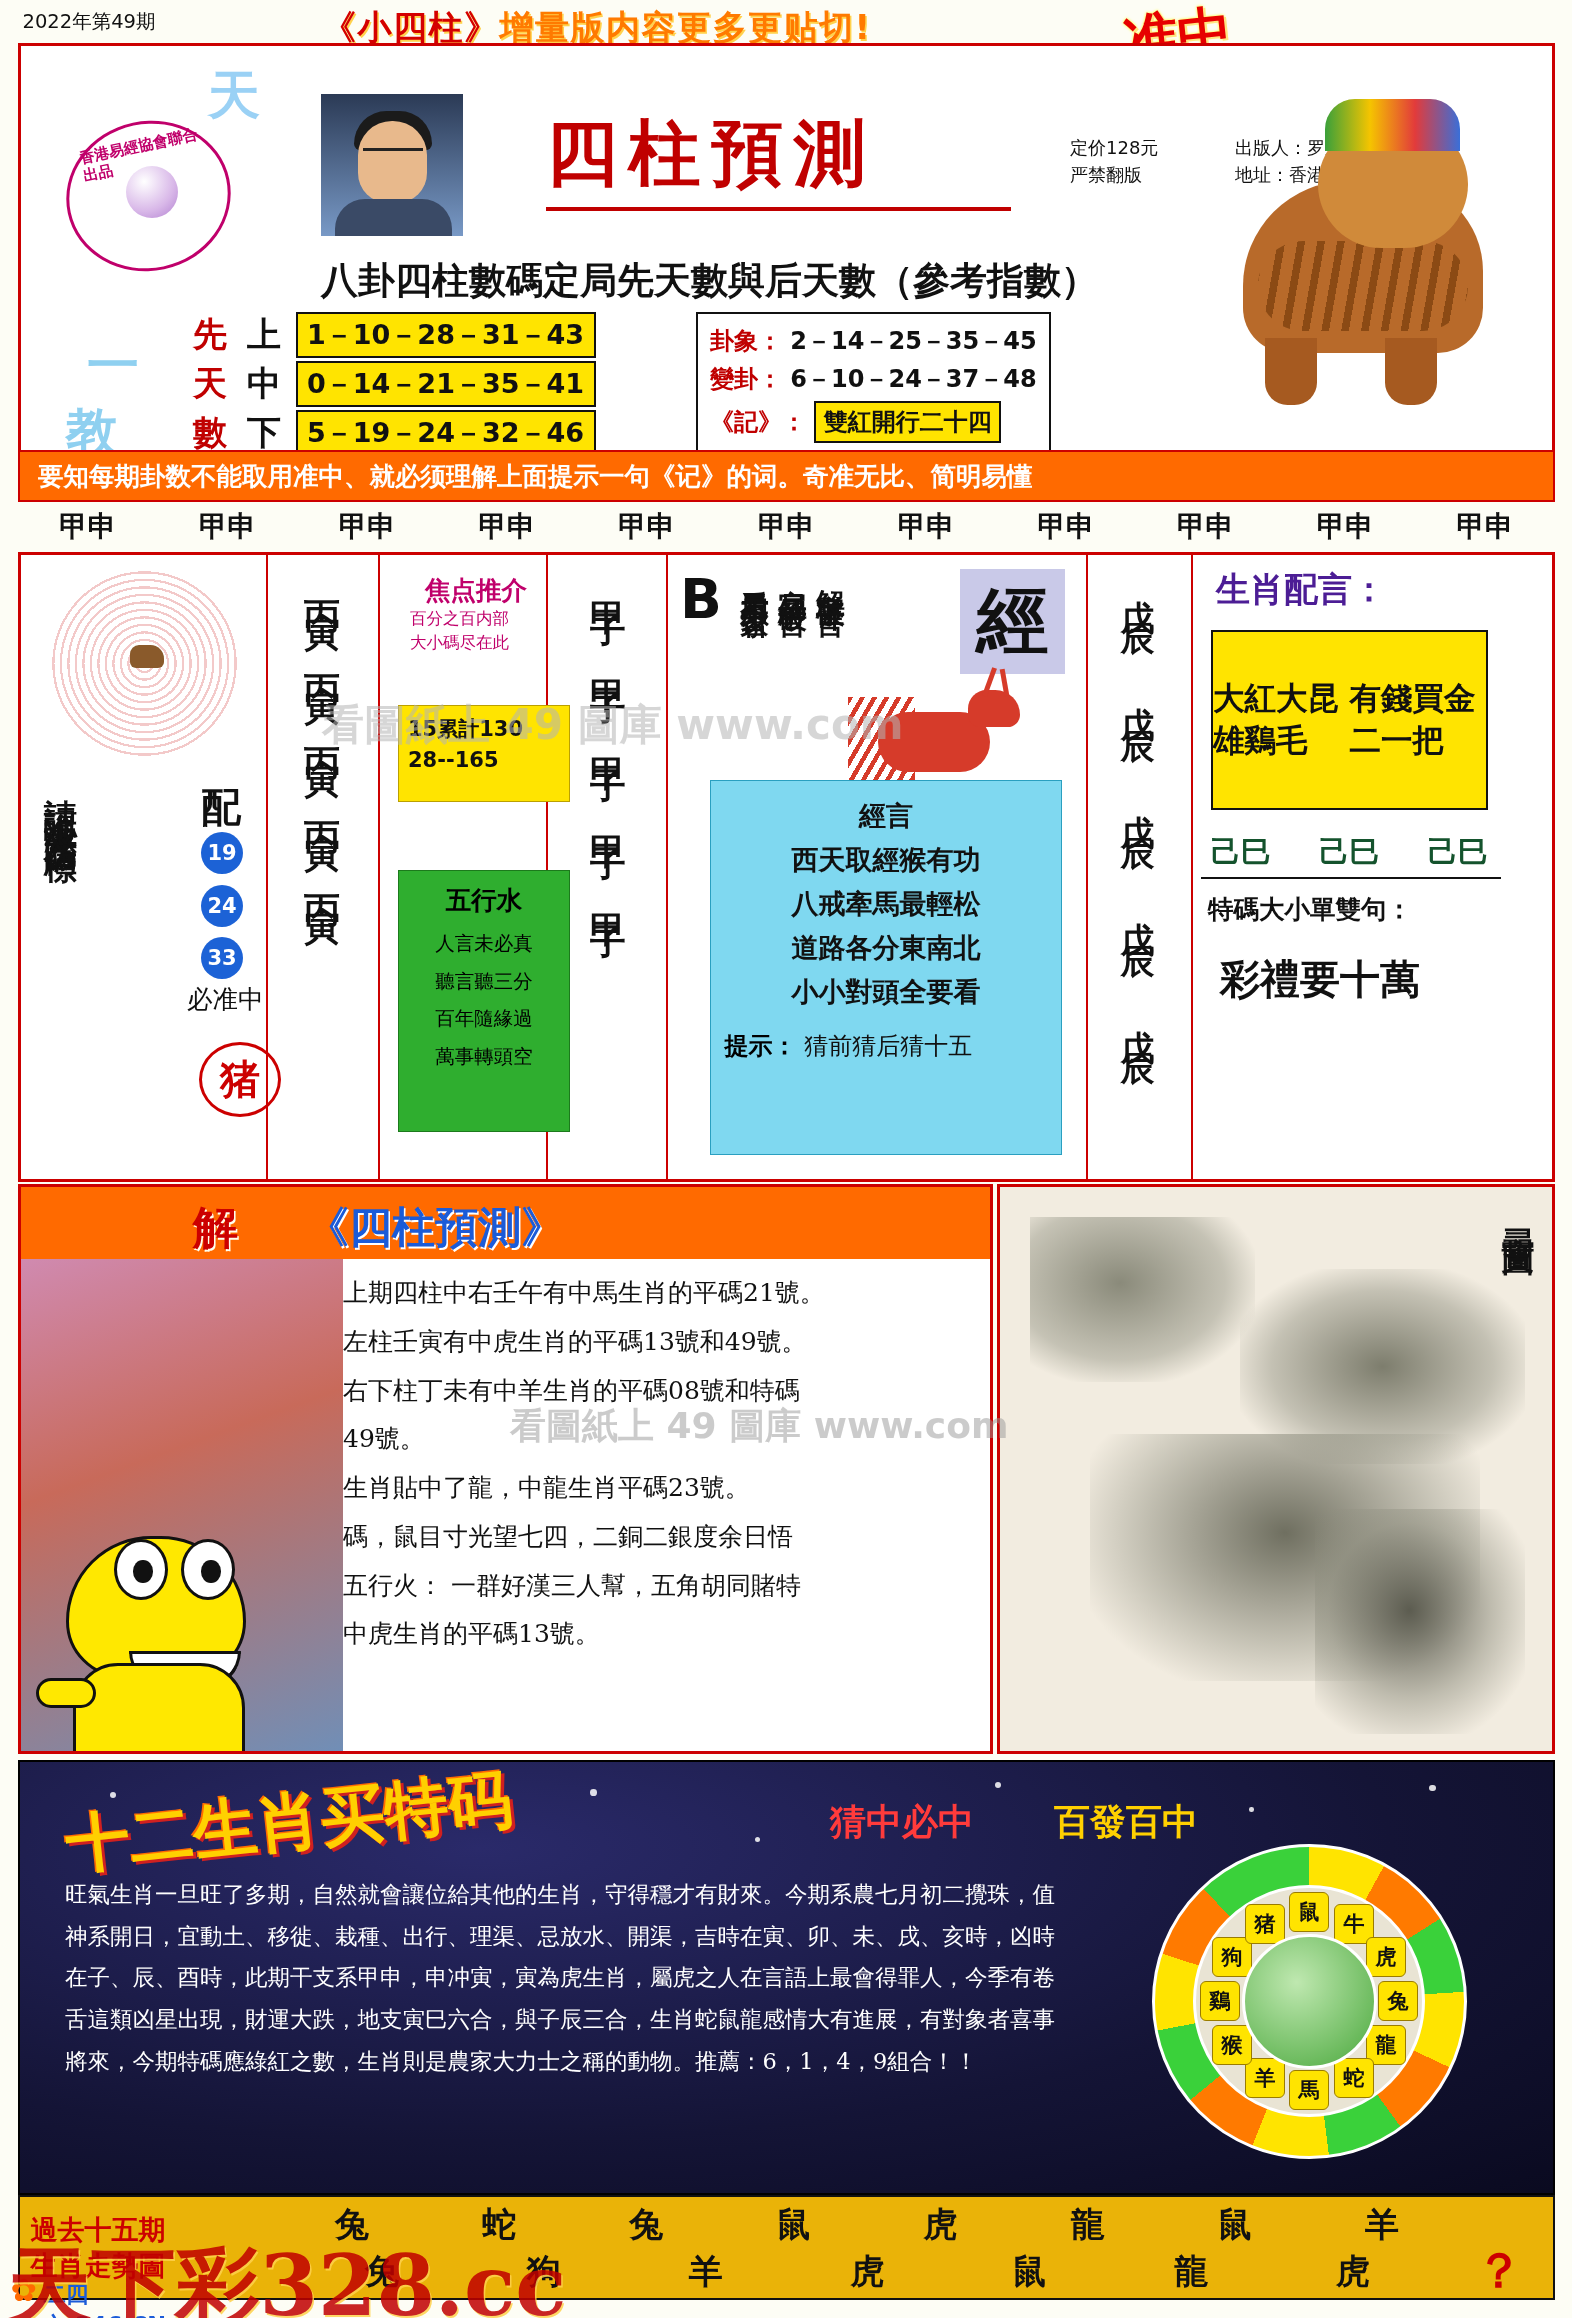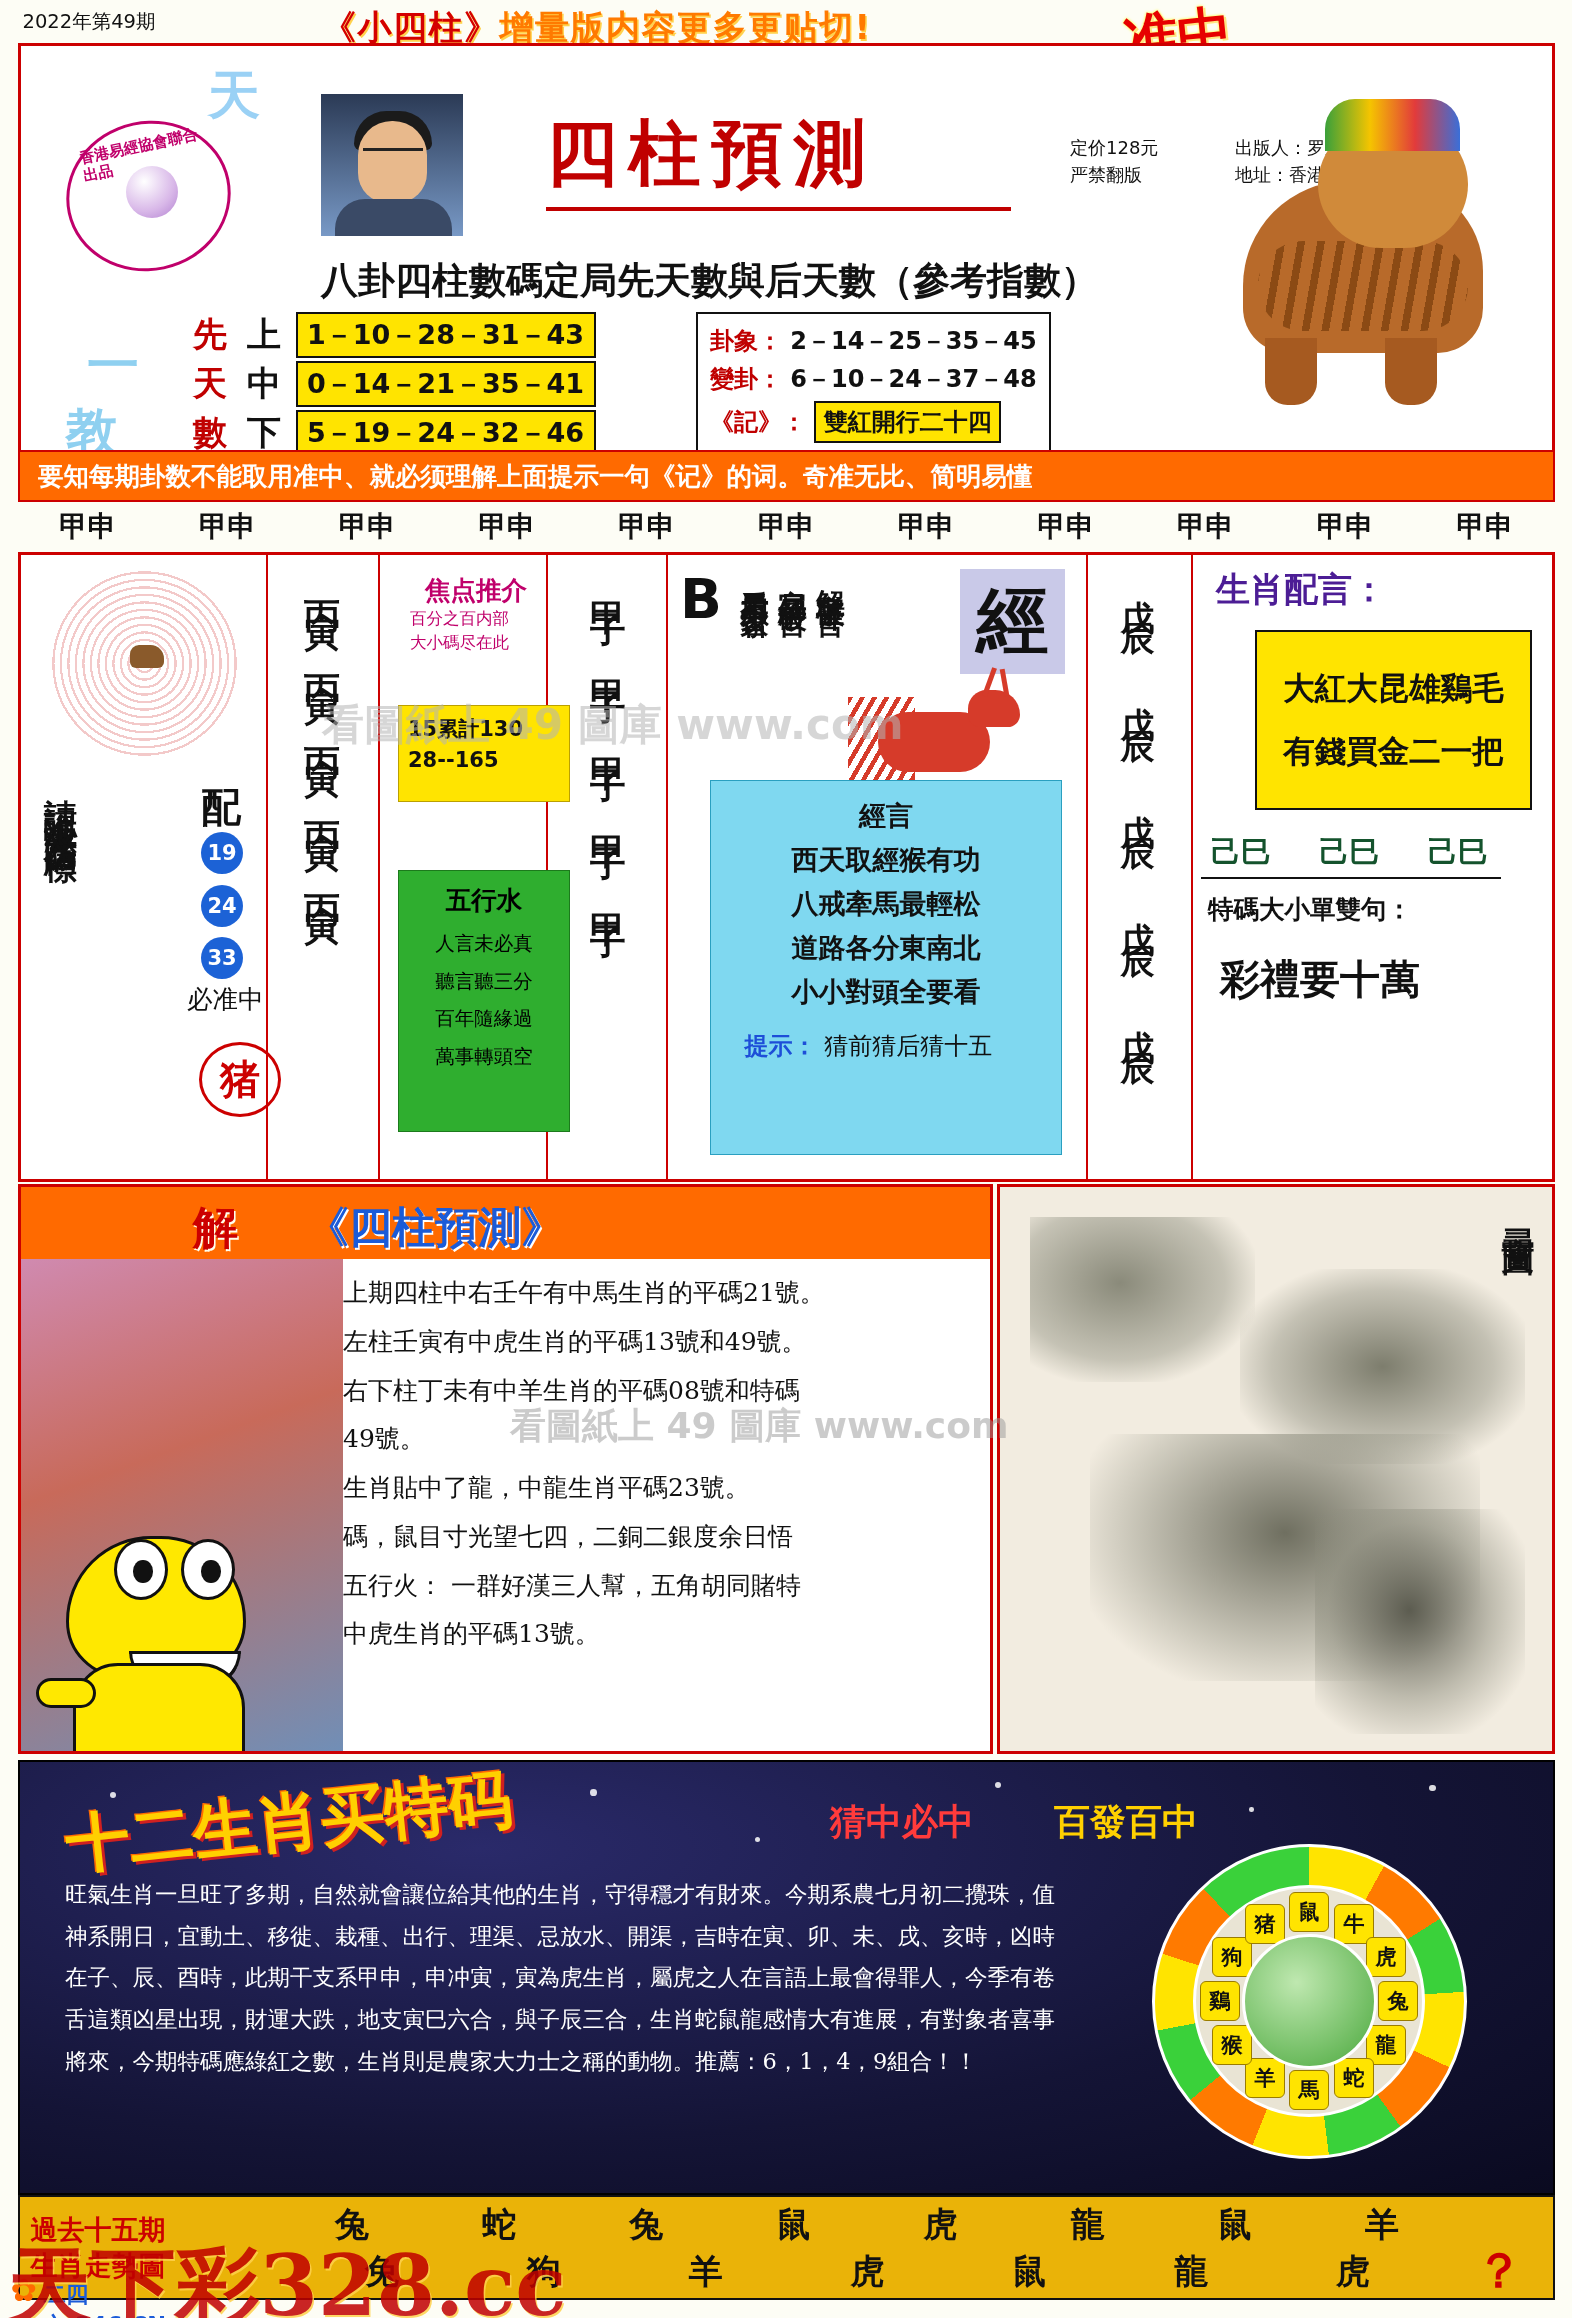--- a/index.html
+++ b/index.html
@@ -237,36 +237,36 @@
   .deer .ant1 { position:absolute; left:139px; top:0px; width:4.5px; height:30px; background:#d63b2a; transform:rotate(20deg);}
   .deer .ant2 { position:absolute; left:154px; top:1.5px; width:4.5px; height:27px; background:#d63b2a; transform:rotate(-10deg);}
   .deer .tail { position:absolute; left:0px; top:30px; width:67px; height:90px;
      background: repeating-linear-gradient(120deg,#d63b2a 0 4.5px, transparent 4.5px 10.5px);}
   .cyanbox {
     position:absolute; left:42px; top:225px; width:352px; height:375px;
     background:#7fd8f0; border:1.5px solid #2a9fc0; padding:9px 13.5px;
   }
   .cyanbox .ln { font-size:27px; color:#111; margin:8px 0; font-weight:bold; text-align:center; }
   .cyanbox .hint { font-size:24px; color:#111; margin-top:19.5px; }
-  .cyanbox .hint b { color:#1d4ed8;margin-left:20px; }
+  .cyanbox .hint b { color:#000000; }
 
   .c6 { width:105px; }
   .c6 .col {
     position:absolute; left:27px; top:18px;
     writing-mode: vertical-rl; text-orientation: upright;
     font-size:34px; font-weight:bold; color:#111; letter-spacing:22.5px; height:585px;
     font-family:"DejaVu Serif","Liberation Serif",serif;
   }
 
   .c7 { width:315px; border-right:none; }
   .c7 .hd { position:absolute; left:15px; top:12px; font-size:34px; font-weight:bold; color:#4c1d95;margin-left:8px; }
   .c7 .goldbox {
     position:absolute; left:18px; top:75px; width:277px; height:180px;
-    background:#ffe400; border:2.2px solid #111; display:flex; flex-direction:column;
-    align-items:center; justify-content:center;margin-left:44px;
+    background:#ffe400; border:2.2px solid #111; display:flex; flex-direction:row;
+    align-items:center; justify-content:center;
   }
   .c7 .goldbox .ln { font-size:31.5px; font-weight:bold; color:#111; margin:10.5px 0; }
   .c7 .jisi {
     position:absolute; left:18px; top:277px; width:277px;
     display:flex; justify-content:space-between;
     font-size:30px; font-weight:bold; color:#14532d;
     font-family:"DejaVu Serif","Liberation Serif",serif;
   }
   .c7 .sep { position:absolute; left:7.5px; top:322px; width:300px; height:2.2px; background:#111; }
   .c7 .ts { position:absolute; left:15px; top:337px; font-size:25.5px; color:#111; font-weight:bold;}

